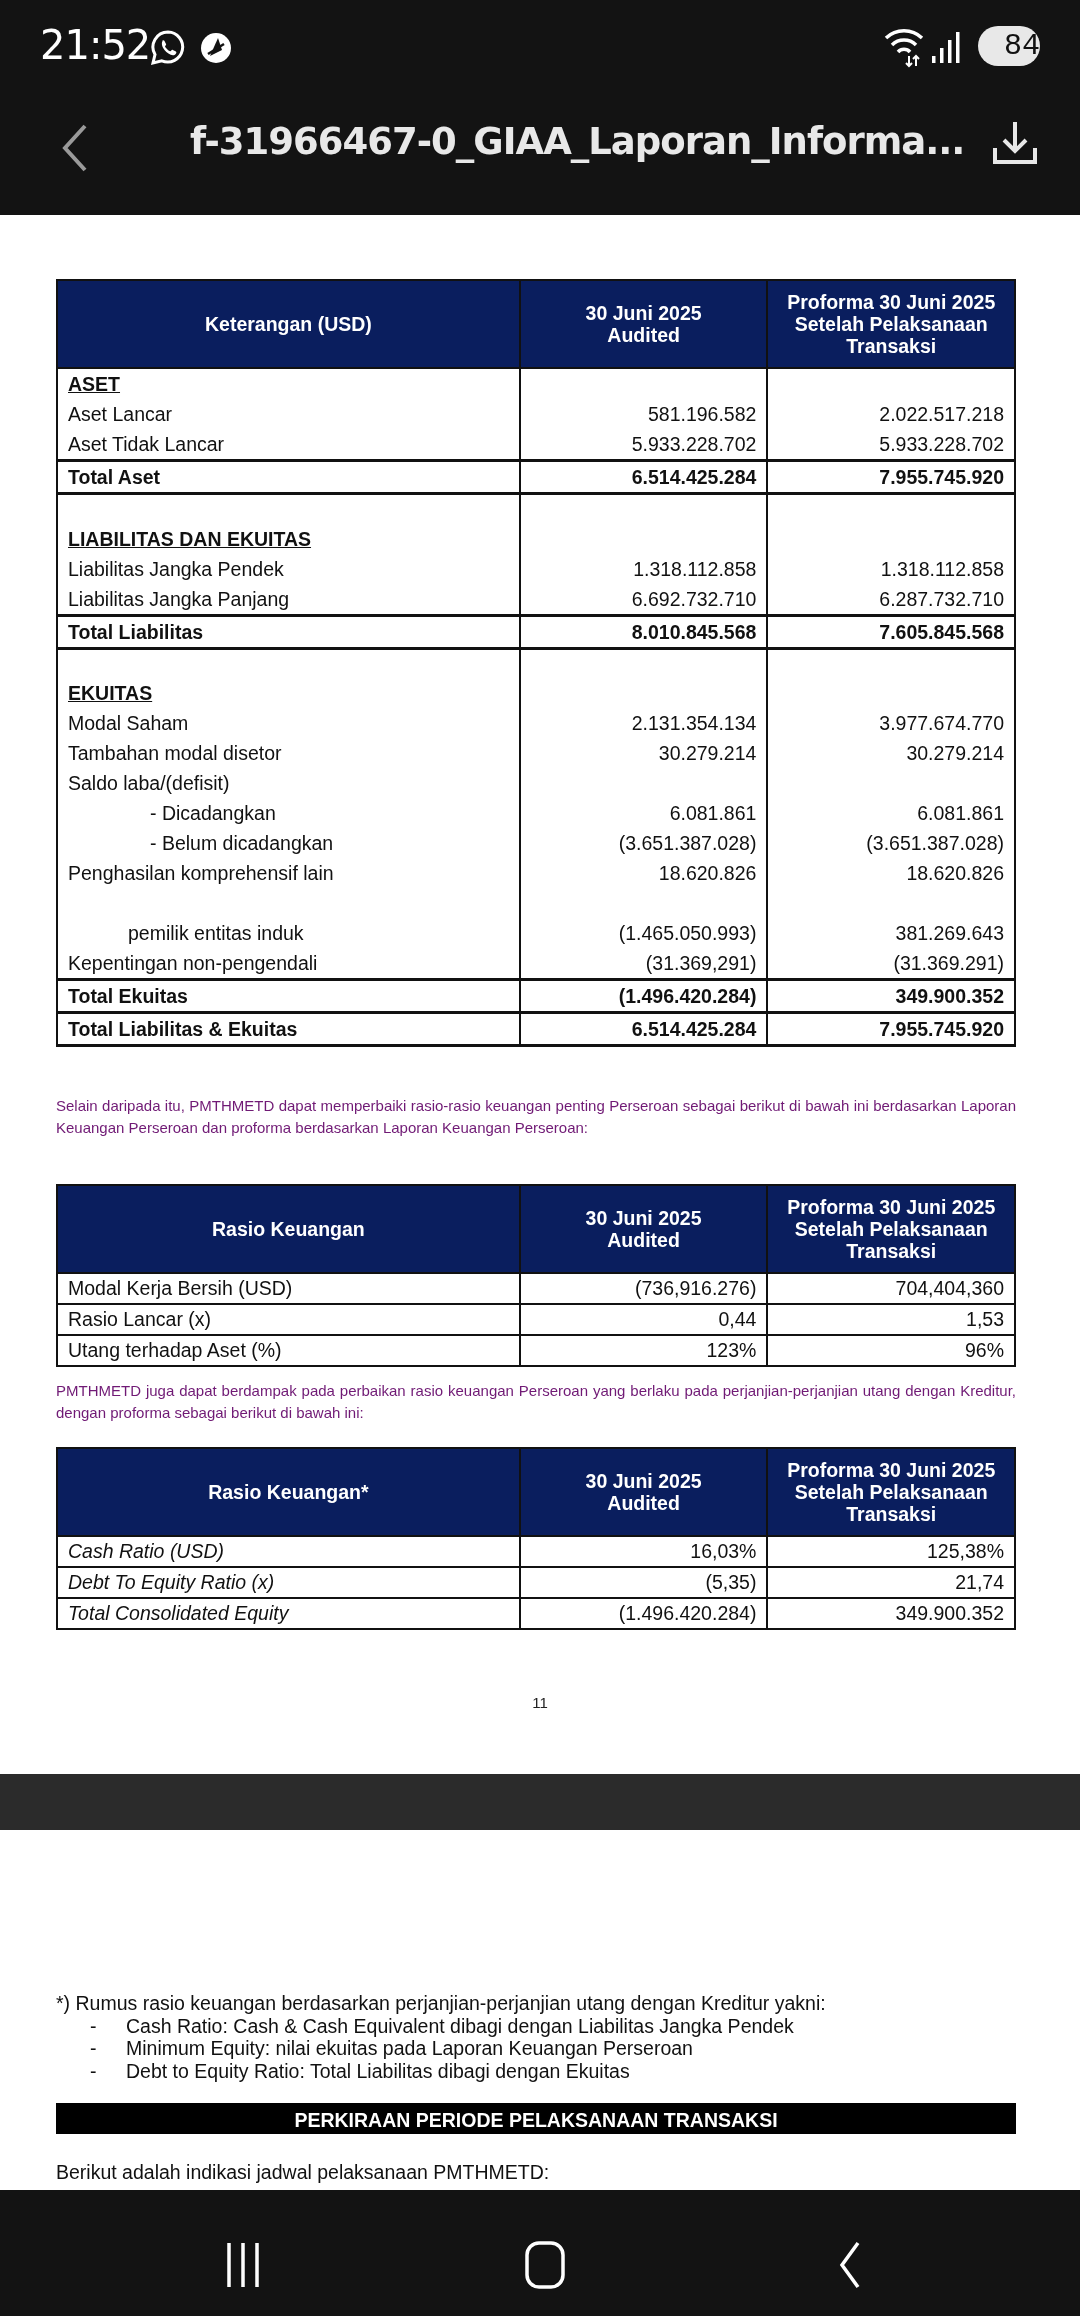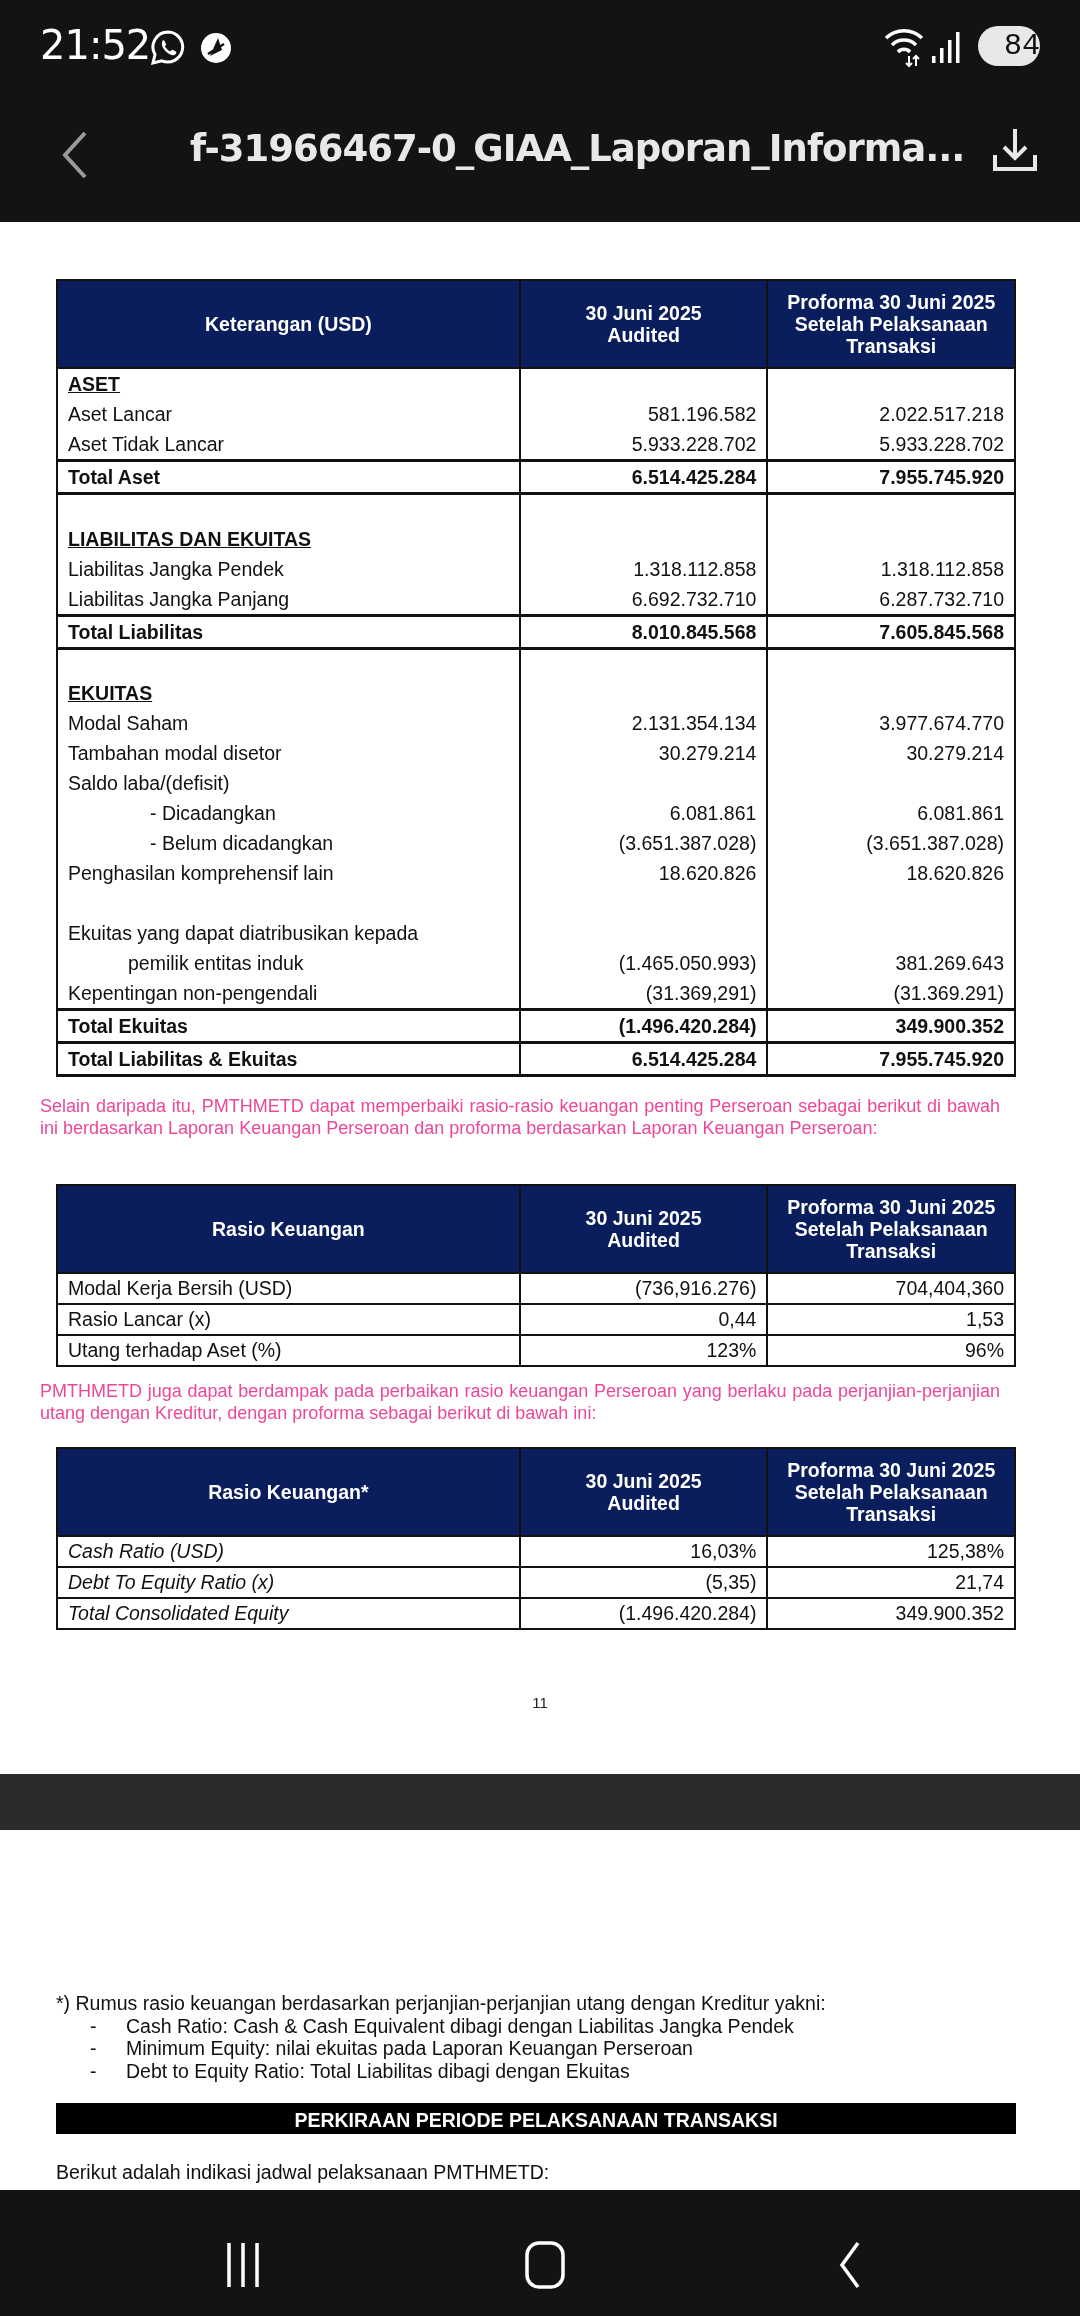--- a/index.html
+++ b/index.html
@@ -1,41 +1,41 @@
 <!DOCTYPE html>
 <html><head>
 <meta charset="utf-8">
 <style>
   * { box-sizing: border-box; margin: 0; padding: 0; }
   body { width: 1080px; height: 2316px; background: #ffffff; font-family: "Liberation Sans", sans-serif; position: relative; overflow: hidden; }
   .statusbar { position: absolute; top: 0; left: 0; width: 1080px; height: 95px; background: #131313; color: #fff; }
   .status-time { position: absolute; left: 40px; top: 22px; font-size: 40px; font-family: "DejaVu Sans", sans-serif; font-weight: 500; letter-spacing: -1px; }
   .st-icon { position: absolute; top: 28px; }
   .battery { position: absolute; right: 40px; top: 26px; width: 62px; height: 40px; border-radius: 20px; background: #e8e8e8; color: #111; font-size: 30px; text-align: right; line-height: 40px; font-family: Liberation Mono, monospace; }
-  .appbar { position: absolute; top: 95px; left: 0; width: 1080px; height: 127px; background: #131313; }
+  .appbar { position: absolute; top: 88px; left: 0; width: 1080px; height: 127px; background: #131313; }
   .back-btn { position: absolute; left: 55px; top: 30px; width: 40px; height: 60px; }
   .doc-title { position: absolute; left: 190px; top: 32px; font-size: 37px; font-weight: bold; color: #e8e8e8; white-space: nowrap; font-family: "DejaVu Sans", sans-serif; letter-spacing: -1px; }
   .download-btn { position: absolute; right: 40px; top: 30px; width: 50px; height: 50px; }
   .page { position: absolute; left: 0; top: 222px; width: 1080px; height: 1552px; background: #fff; }
   .page2 { position: absolute; left: 0; top: 1830px; width: 1080px; height: 360px; background: #fff; }
   .gap { position: absolute; left: 0; top: 1774px; width: 1080px; height: 56px; background: #2b2b2b; }
   table { border-collapse: collapse; position: absolute; left: 56px; width: 960px; font-size: 19.5px; color: #111; }
   th { background: #0a1e5e; color: #fff; font-weight: bold; text-align: center; border: 2px solid #111; font-size: 19.5px; line-height: 22px; }
   td { border-left: 2px solid #111; border-right: 2px solid #111; padding: 0 10px; height: 30px; line-height: 30px; }
   td.num { text-align: right; }
   .c1 { width: 464px; }
   .c2 { width: 248px; }
   .c3 { width: 248px; }
   .head-row th { height: 88px; }
   .sec td { font-weight: bold; text-decoration: underline; }
   .total td { font-weight: bold; border-top: 3px solid #111; border-bottom: 3px solid #111; height: 32px; }
   .spacer td { height: 30px; }
   .indent { padding-left: 92px !important; }
   .indent2 { padding-left: 70px !important; }
-  .para { position: absolute; left: 40px; width: 960px; font-size: 18px; line-height: 22px; color: #ec4899; text-align: justify; }
+  .para { position: absolute; left: 56px; width: 960px; font-size: 15px; line-height: 22px; color: #701a75; text-align: justify; }
   .rt td { border: 2px solid #111; height: 29px; line-height: 29px; }
   .rt .it { font-style: italic; }
   .pagenum { position: absolute; left: 0; width: 1080px; text-align: center; top: 1472px; font-size: 15px; color: #222; }
   .fn { position: absolute; left: 56px; top: 162px; font-size: 19.5px; line-height: 22.5px; color: #111; }
   .fn li { list-style: none; padding-left: 70px; position: relative; }
   .fn li::before { content: "-"; position: absolute; left: 34px; }
   .banner { position: absolute; left: 56px; top: 273px; width: 960px; height: 31px; background: #000; color: #fff; font-weight: bold; text-align: center; line-height: 35px; font-size: 19.5px; }
   .berikut { position: absolute; left: 56px; top: 331px; font-size: 19.5px; color: #111; }
   .navbar { position: absolute; left: 0; top: 2190px; width: 1080px; height: 126px; background: #131313; }
   .nav-btn { position: absolute; top: 45px; width: 60px; height: 60px; }
@@ -176,25 +176,20 @@
           <td>Penghasilan komprehensif lain</td>
           <td class="num">18.620.826</td>
           <td class="num">18.620.826</td>
         </tr>
     <tr class="spacer">
           <td></td>
           <td></td>
           <td></td>
         </tr>
     <tr>
-          <td>Ekuitas yang dapat diatribusikan kepada</td>
-          <td></td>
-          <td></td>
-        </tr>
-    <tr>
           <td class="indent2">pemilik entitas induk</td>
           <td class="num">(1.465.050.993)</td>
           <td class="num">381.269.643</td>
         </tr>
     <tr>
           <td>Kepentingan non-pengendali</td>
           <td class="num">(31.369,291)</td>
           <td class="num">(31.369.291)</td>
         </tr>
     <tr class="total">

